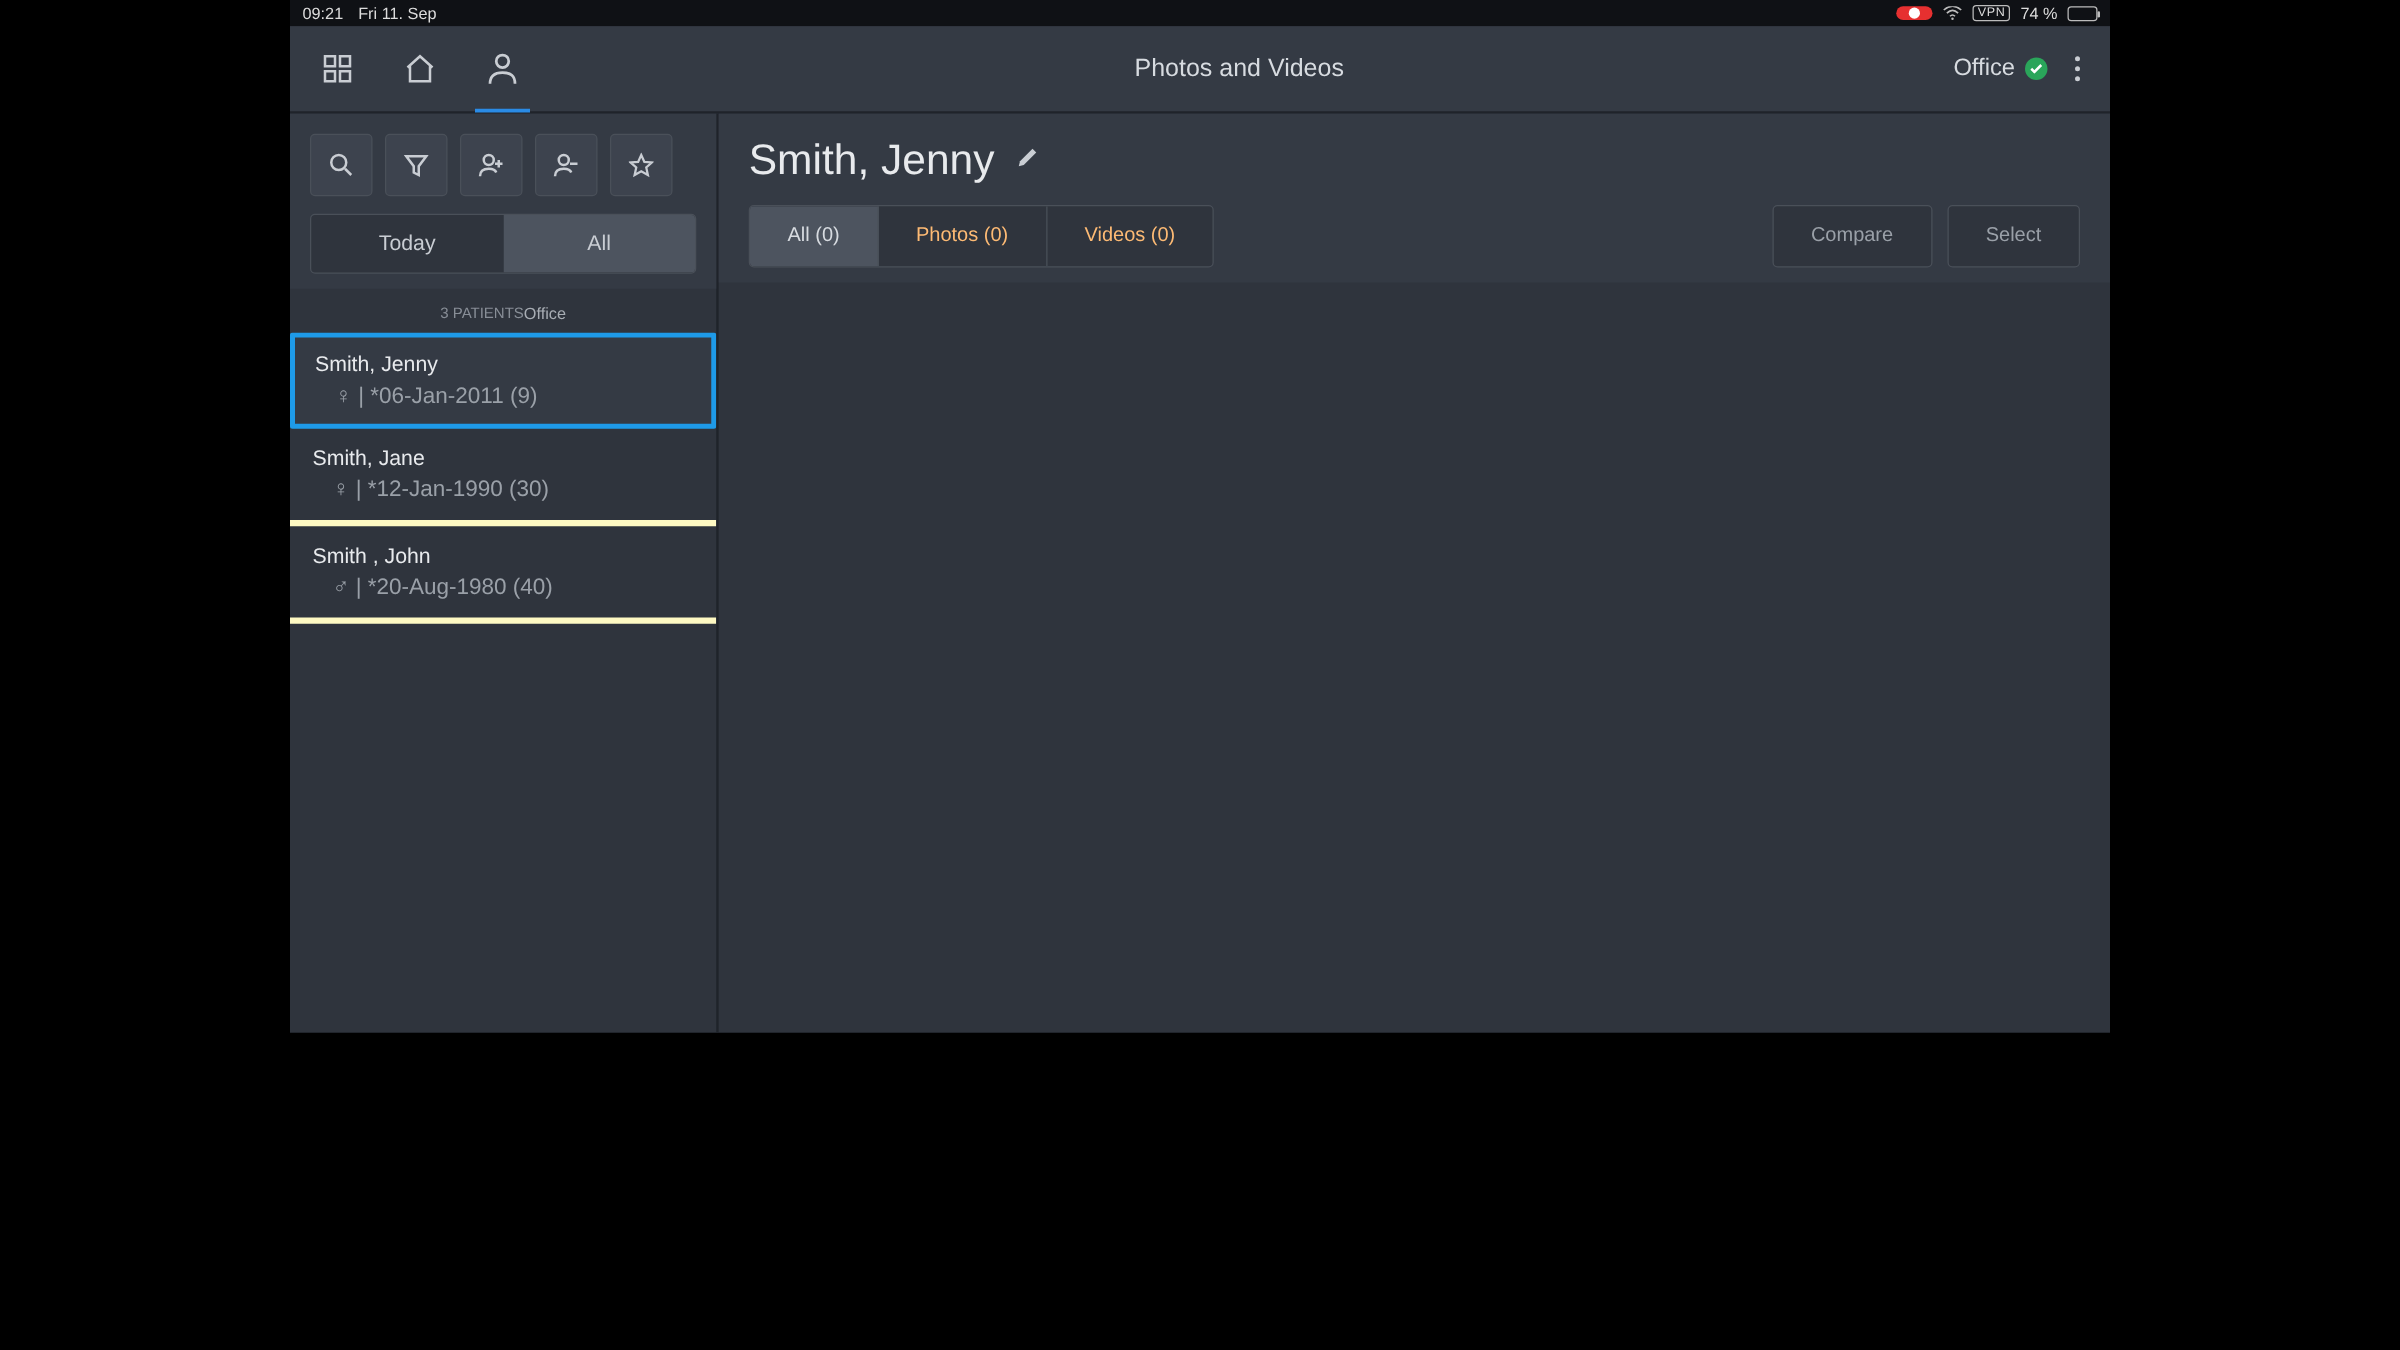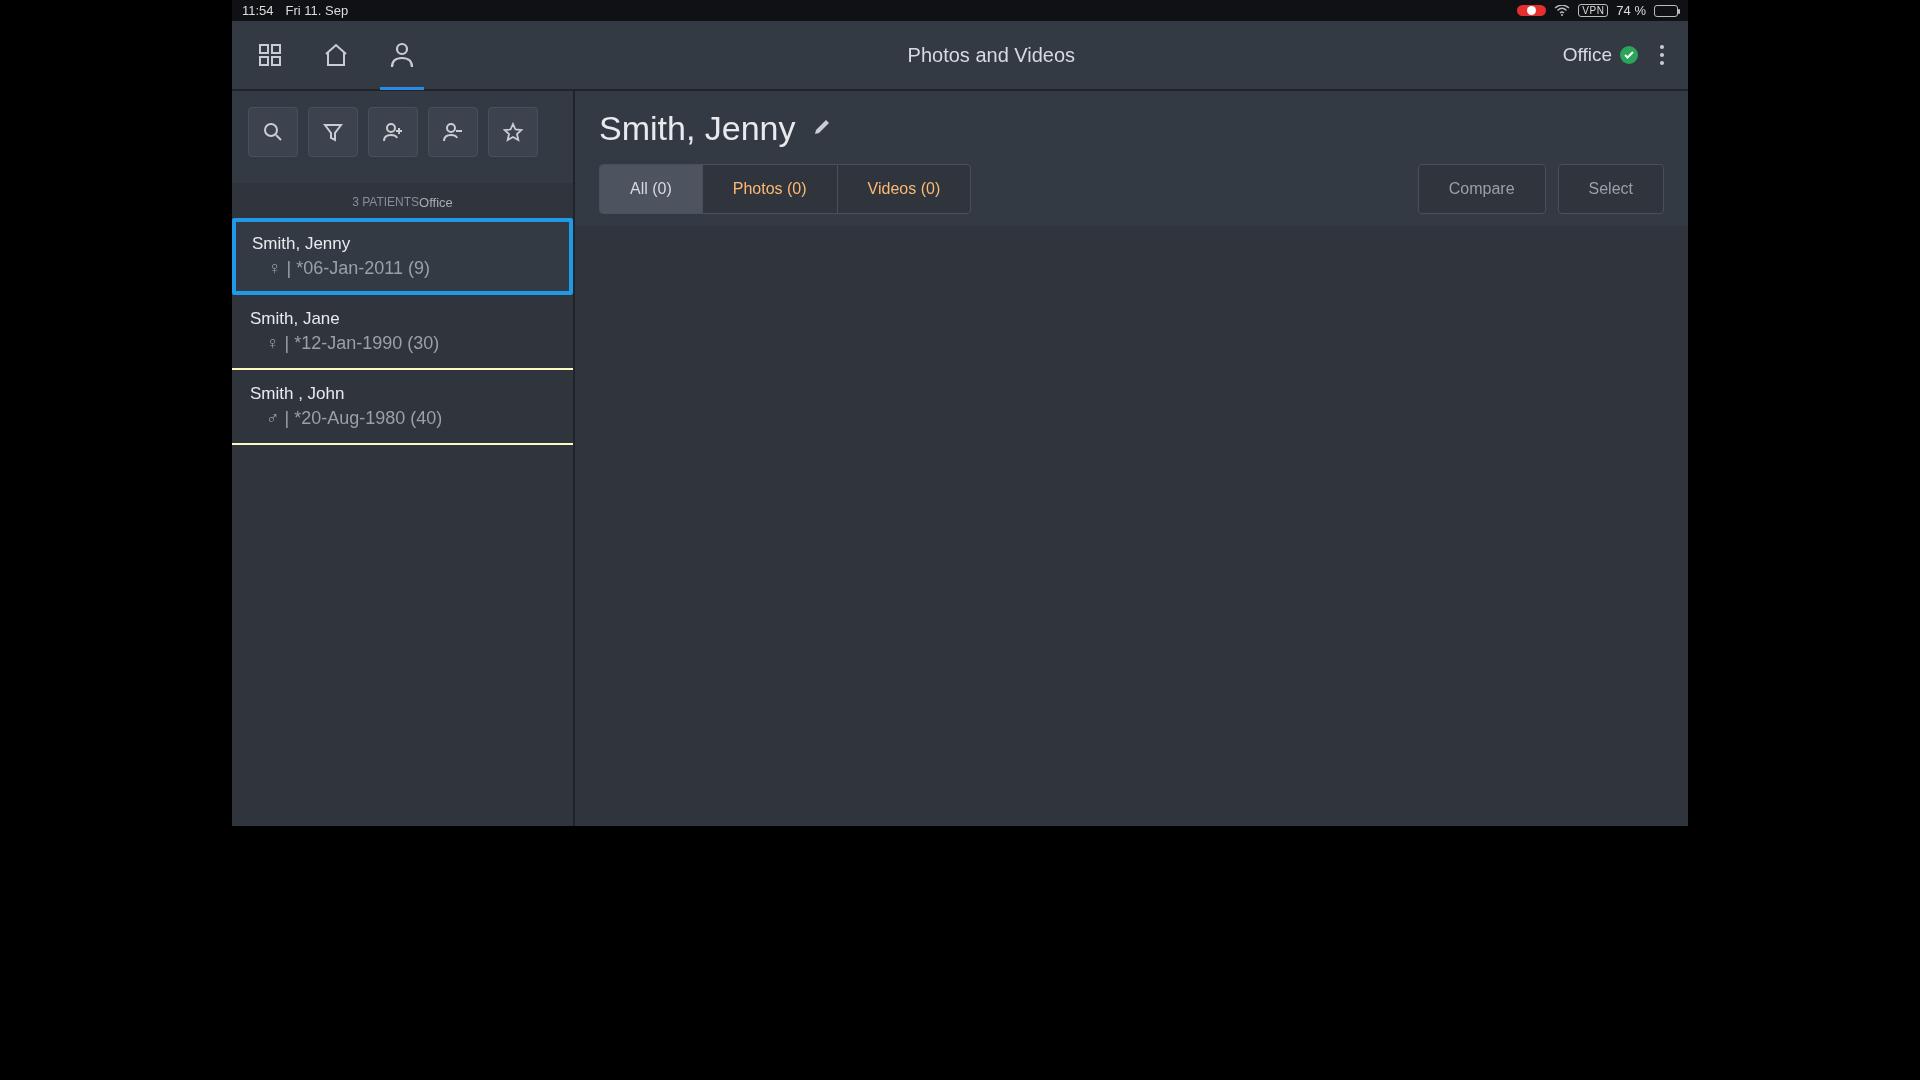--- a/index.html
+++ b/index.html
@@ -145,21 +145,21 @@
     justify-content: center;
     padding: 12px 18px 8px 18px;
     color: #888e97;
     font-size: 12px;
   }
   .list-header .right { color: #a8adb4; font-size: 13px; }
 
   .patient-list { flex: 1; overflow:hidden; }
   .patient-item {
     padding: 14px 18px;
-    border-bottom: 2px solid #fef9c3;
+    border-bottom: 5px solid #fef9c3;
     cursor: pointer;
   }
   .patient-item.selected {
     border: 4px solid #1e9ae8;
     border-radius: 2px;
     padding: 12px 16px;
     background: #343a44;
   }
   .patient-name {
     color: #e8eaed;
@@ -254,21 +254,21 @@
     margin-top: -80px;
   }
 </style>
 </head>
 <body>
 
 <div class="device">
 
   <div class="status-bar">
     <div class="status-left">
-      <span>11:54</span>
+      <span>09:21</span>
       <span>Fri 11. Sep</span>
     </div>
     <div class="status-right">
       <span class="record-pill">
         <span class="record-dot"></span>
       </span>
       <span class="wifi-icon">
         <svg width="16" height="12" viewBox="0 0 16 12">
             <path d="M1 3 Q8 -3 15 3 M3.5 5.5 Q8 1 12.5 5.5 M6 8 Q8 6 10 8" stroke="#bcbcbc" stroke-width="1.3" fill="none"></path>
             <circle cx="8" cy="10" r="1" fill="#bcbcbc"></circle>
@@ -350,20 +350,24 @@
                 <path d="M2 19 Q2 13 9 13 Q14 13 15 16"></path>
                 <line x1="14" y1="9" x2="20" y2="9"></line>
               </svg>
           </div>
           <div class="icon-btn">
             <svg width="20" height="20" viewBox="0 0 20 20" stroke-width="1.8">
                 <path d="M10 2 L12.5 7.5 L18.5 8 L14 12 L15.3 18 L10 15 L4.7 18 L6 12 L1.5 8 L7.5 7.5 Z"></path>
               </svg>
           </div>
         </div>
+        <div class="segment">
+          <div class="segment-item">Today</div>
+          <div class="segment-item active">All</div>
+        </div>
       </div>
       <div class="list-header">
         <span>3 PATIENTS</span>
         <span class="right">Office</span>
       </div>
       <div class="patient-list" id="patient-list">
           <div class="patient-item selected">
             <div class="patient-name">Smith, Jenny</div>
             <div class="patient-meta">♀  |  *06-Jan-2011 (9)</div>
           </div>

